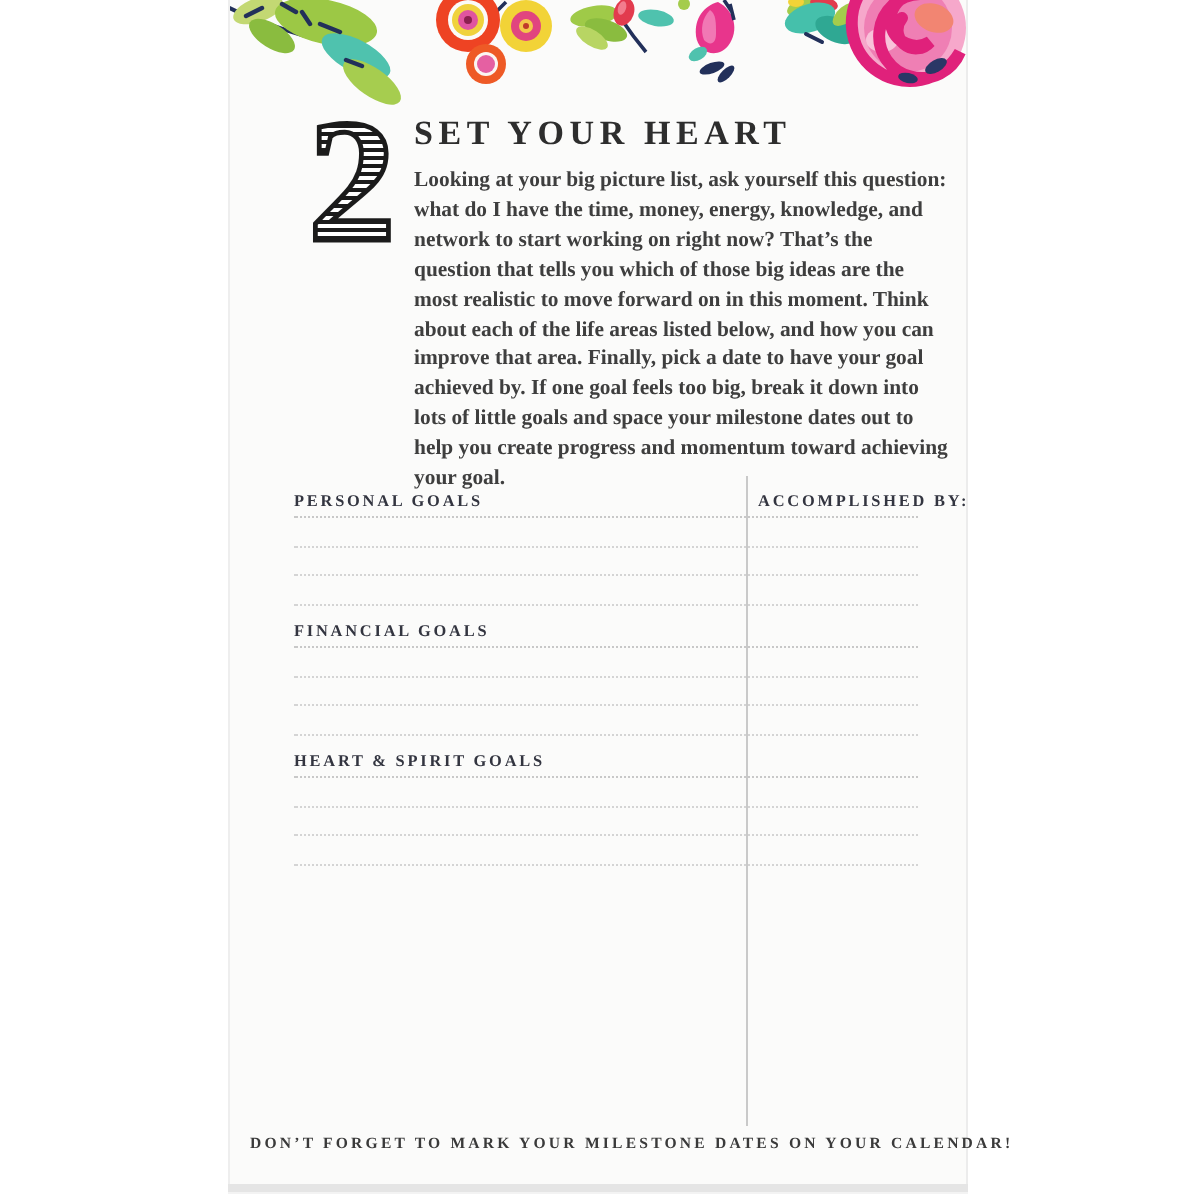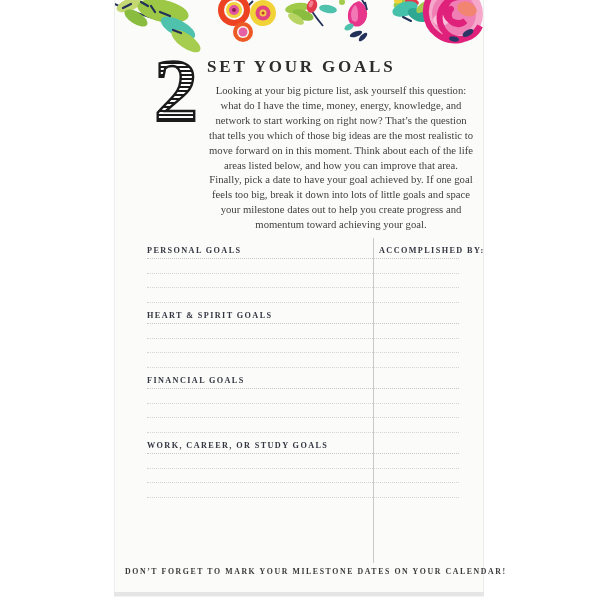--- a/index.html
+++ b/index.html
@@ -20,21 +20,22 @@
   .floral{position:absolute;left:0;top:0;width:370px;height:62px;overflow:hidden;}
   .step-num{position:absolute;left:27px;top:50px;width:68px;height:74px;}
   .page-title{
     position:absolute;left:92px;top:57px;
     font-size:17px;font-weight:600;letter-spacing:2.8px;color:#2d2d2d;
     white-space:nowrap;
   }
   .intro{
     position:absolute;left:92px;top:83px;width:268px;
     font-size:10.7px;line-height:14.9px;color:#3e3e3e;
-    text-align:center;
+    text-align:left;
+    font-weight:bold;
   }
   .goals{position:absolute;left:32px;top:238px;width:312px;height:325px;}
   .v-divider{
     position:absolute;left:226px;top:0;height:325px;width:0;
     border-left:1px solid #c9c9c9;
   }
   .goal-sec{height:65px;box-sizing:border-box;}
   .sec-head{
     position:relative;height:21px;box-sizing:border-box;
     border-bottom:1px dotted #c8c8c8;
@@ -136,62 +137,54 @@
   <svg class="step-num" viewBox="0 0 68 74">
     <defs>
       <pattern id="engrave" width="4" height="4" patternUnits="userSpaceOnUse">
         <rect width="4" height="4" fill="#ffffff"></rect>
         <rect width="4" height="2" fill="#1b1b1b"></rect>
       </pattern>
     </defs>
     <text x="34" y="70" text-anchor="middle" font-family="Liberation Serif, serif" font-weight="bold" font-size="88" fill="url(#engrave)" stroke="#1b1b1b" stroke-width="2.4">2</text>
   </svg>
 
-  <h1 class="page-title" style="margin:0;font-size:17px;">SET YOUR GOALS</h1>
+  <h1 class="page-title" style="margin:0;font-size:17px;">SET YOUR HEART</h1>
 
   <p class="intro" style="margin:0;">Looking at your big picture list, ask yourself this question: what do I have the time, money, energy, knowledge, and network to start working on right now? That’s the question that tells you which of those big ideas are the most realistic to move forward on in this moment. Think about each of the life areas listed below, and how you can improve that area. Finally, pick a date to have your goal achieved by. If one goal feels too big, break it down into lots of little goals and space your milestone dates out to help you create progress and momentum toward achieving your goal.</p>
 
   <div class="goals">
     <div class="v-divider"></div>
 
     <section class="goal-sec">
       <div class="sec-head">
         <span class="sec-label">PERSONAL GOALS</span>
         <span class="acc-label">ACCOMPLISHED BY:</span>
       </div>
       <div class="line-row"></div>
       <div class="line-row"></div>
       <div class="line-row"></div>
     </section>
 
 
     <section class="goal-sec">
       <div class="sec-head">
-        <span class="sec-label">HEART &amp; SPIRIT GOALS</span>
-      </div>
-      <div class="line-row"></div>
-      <div class="line-row"></div>
-      <div class="line-row"></div>
-    </section>
-
-    <section class="goal-sec">
-      <div class="sec-head">
         <span class="sec-label">FINANCIAL GOALS</span>
       </div>
       <div class="line-row"></div>
       <div class="line-row"></div>
       <div class="line-row"></div>
     </section>
 
     <section class="goal-sec">
       <div class="sec-head">
-        <span class="sec-label">WORK, CAREER, OR STUDY GOALS</span>
+        <span class="sec-label">HEART &amp; SPIRIT GOALS</span>
       </div>
       <div class="line-row"></div>
       <div class="line-row"></div>
       <div class="line-row"></div>
     </section>
+
   </div>
 
   <div class="footer-note">DON’T FORGET TO MARK YOUR MILESTONE DATES ON YOUR CALENDAR!</div>
 </div>
 
 <div class="page-edge"></div>
 
 </body></html>

